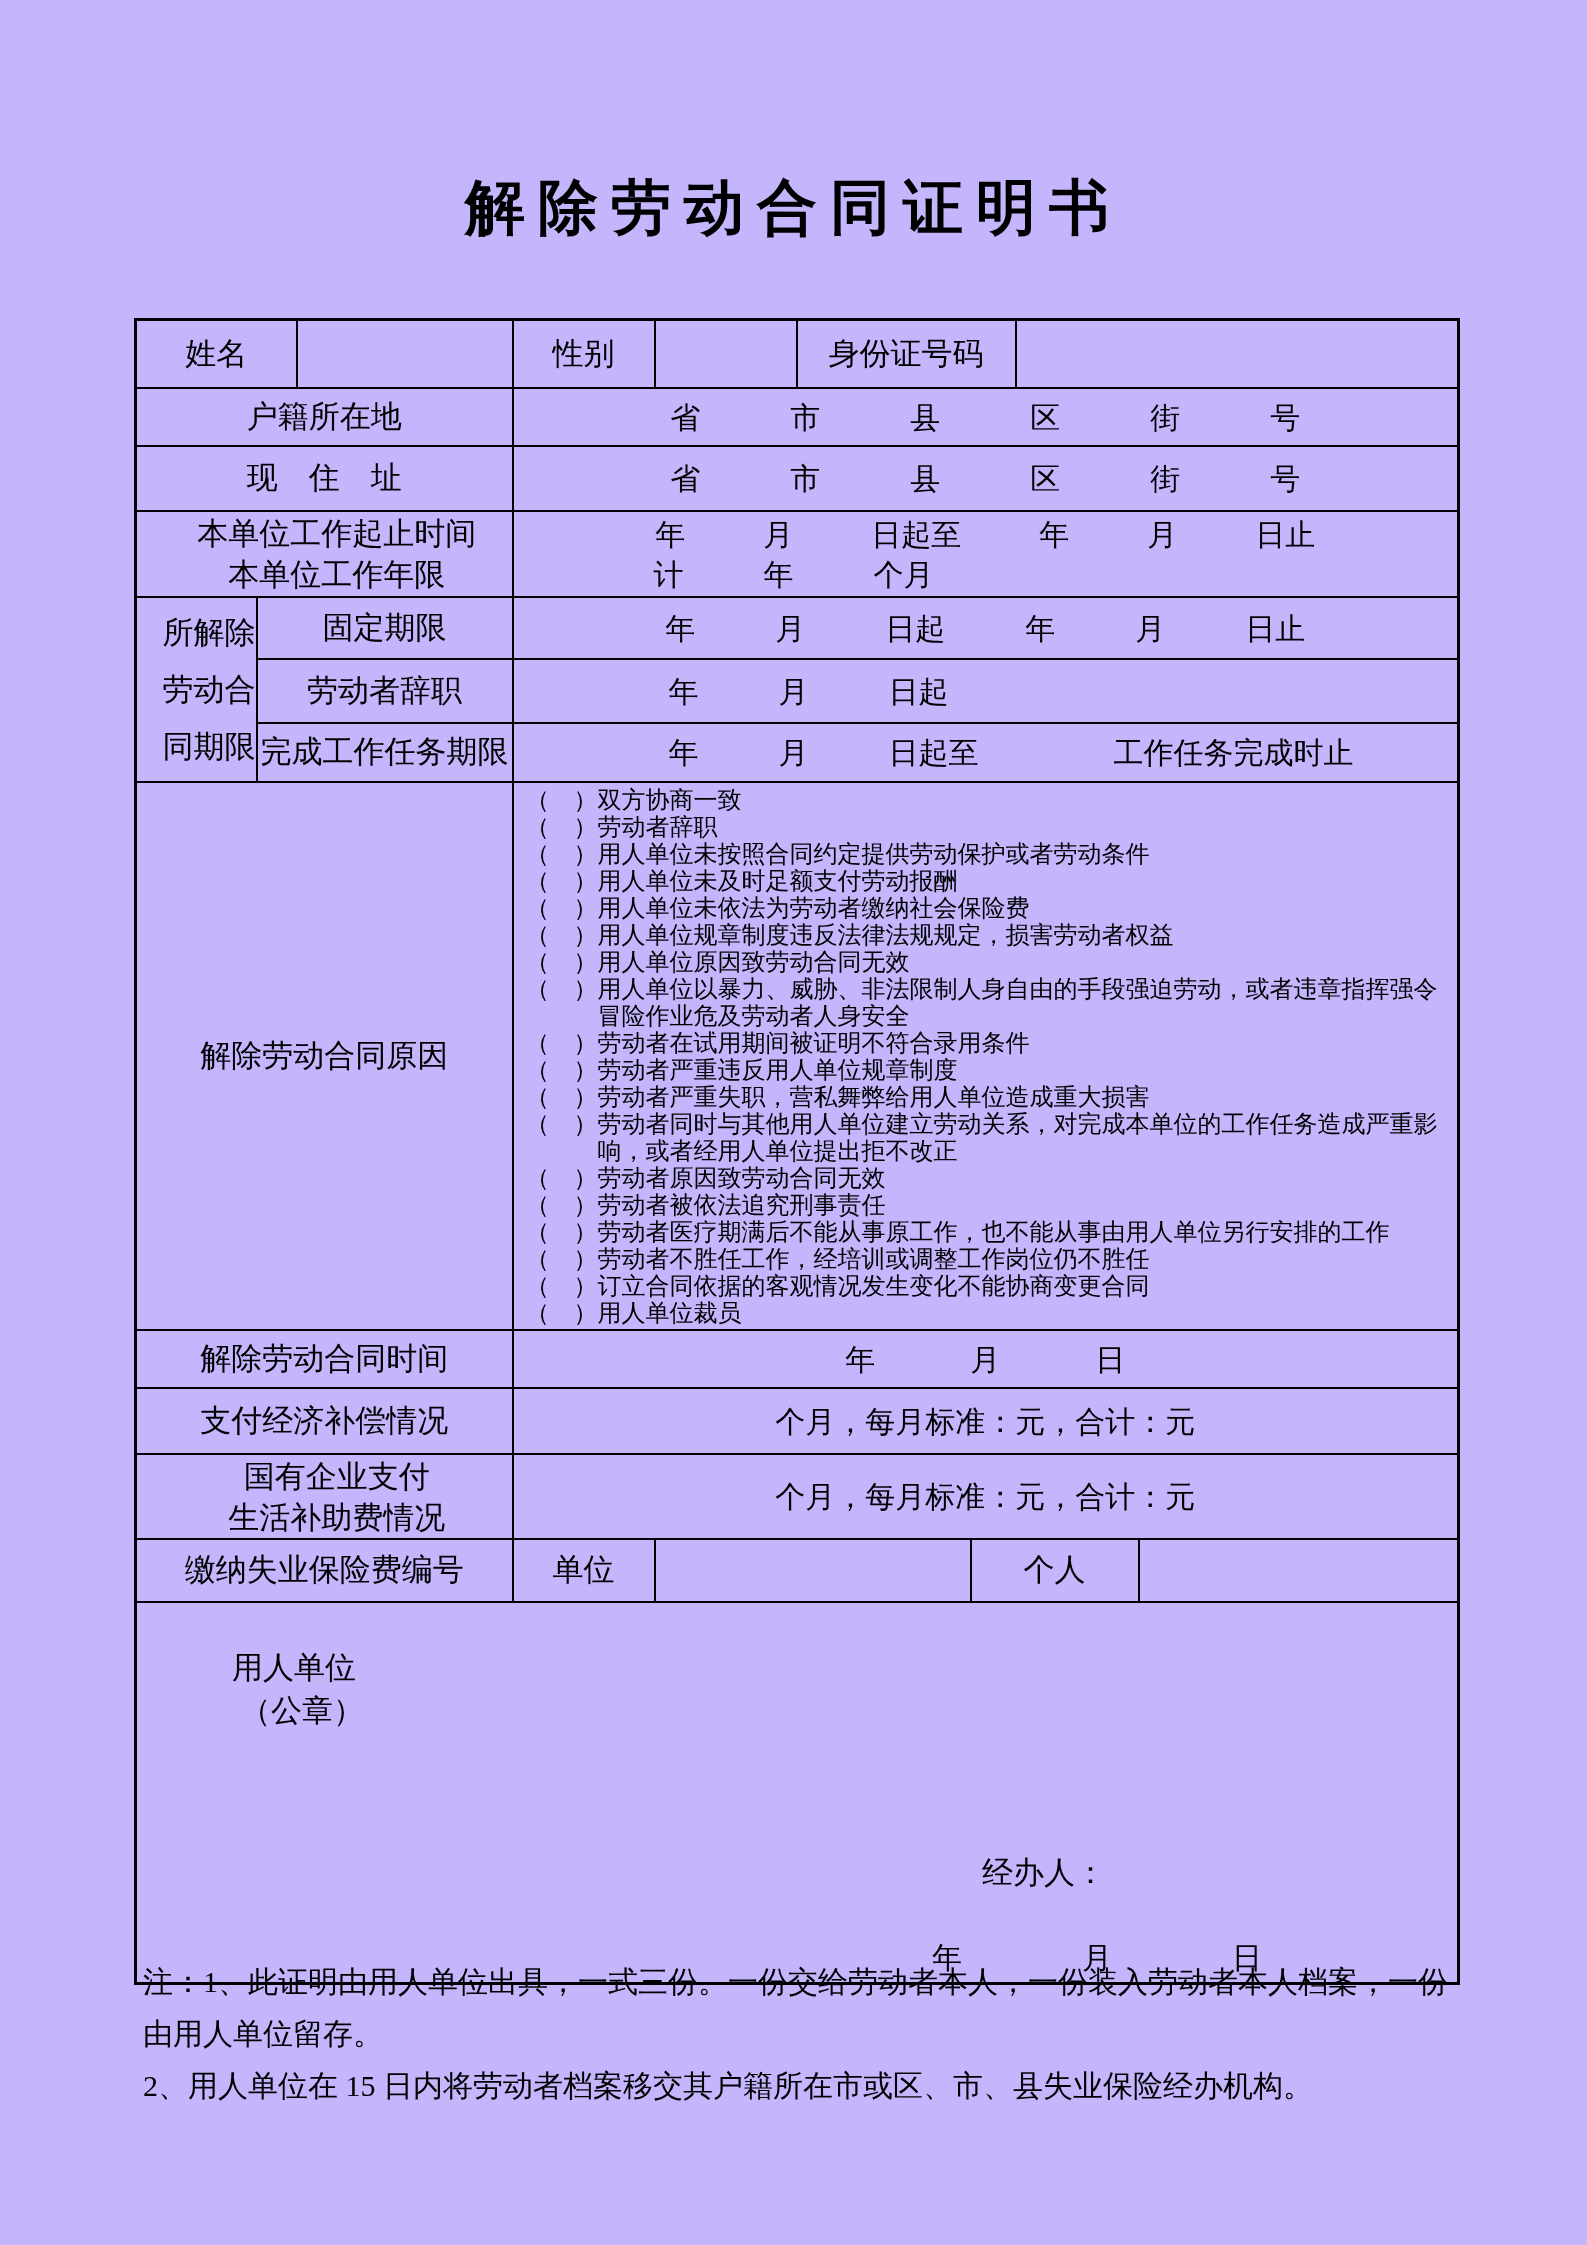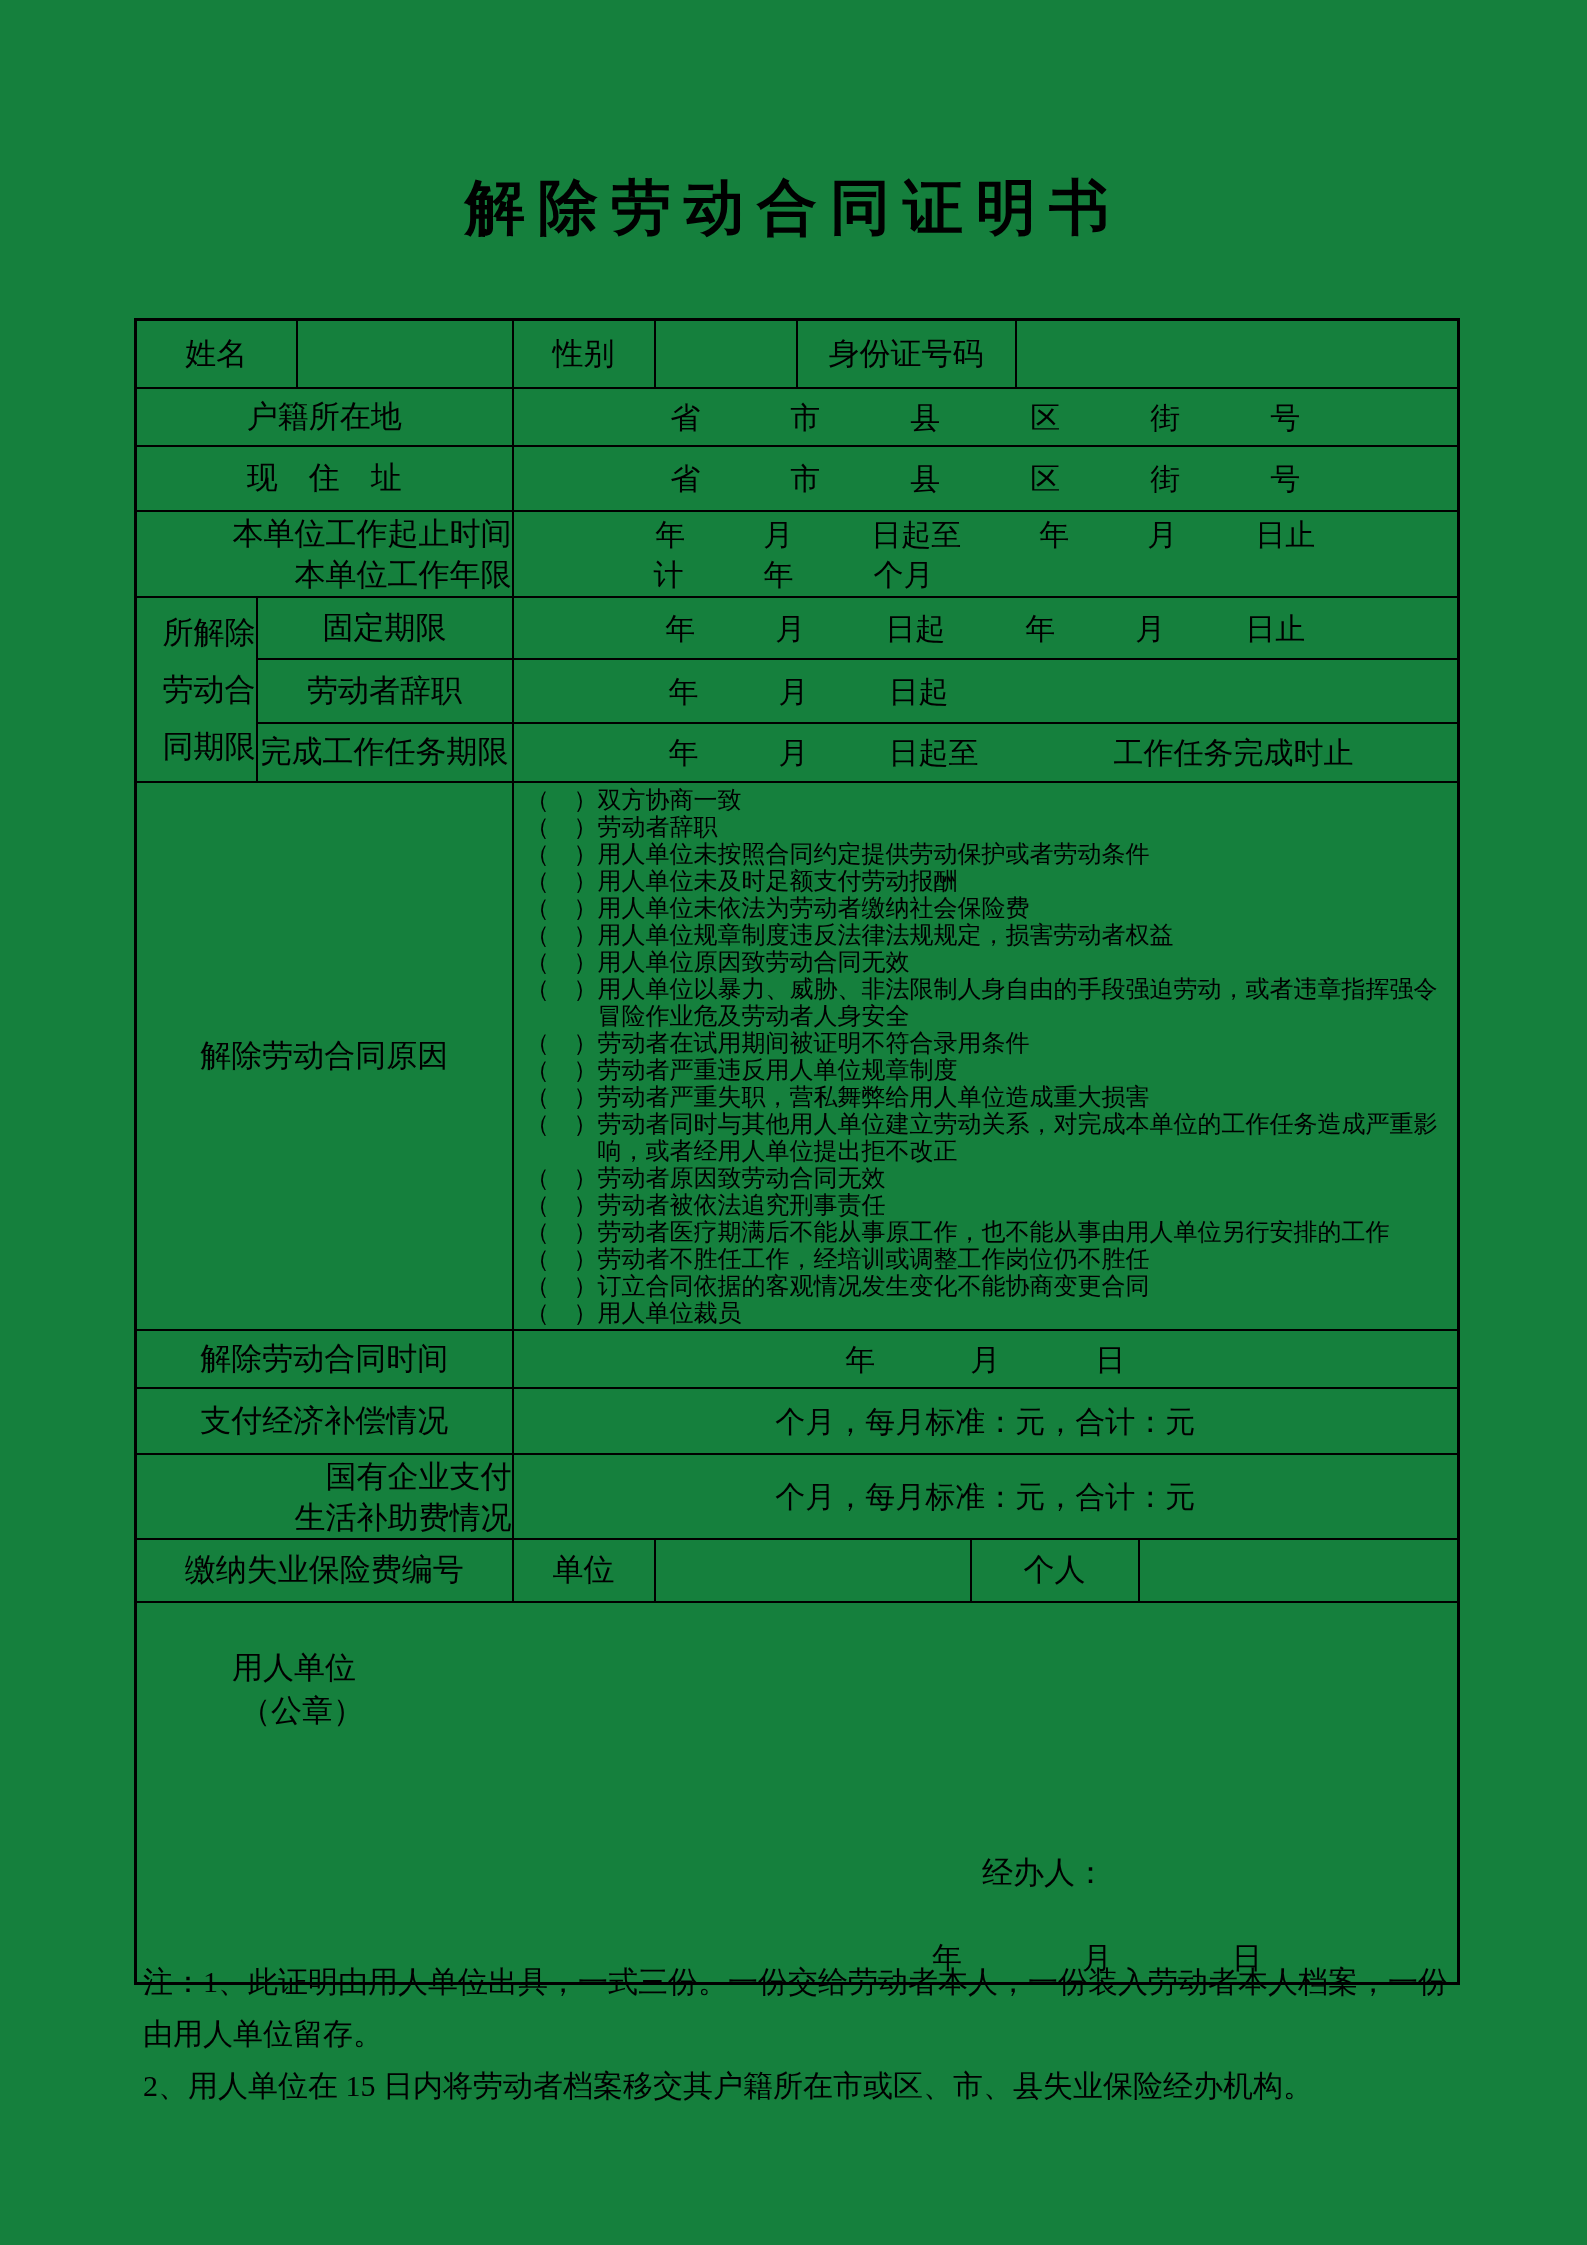--- a/index.html
+++ b/index.html
@@ -1,19 +1,19 @@
 <!DOCTYPE html>
 <html><head>
 <meta charset="utf-8">
 <style>
   html,body { margin:0; padding:0; background:#ffffff; }
   .page {
     position:relative;
     width:1587px; height:2245px;
-    background:#15803d;
+    background:#c4b5fd;
     font-family:"Liberation Serif","DejaVu Serif",serif;
     color:#000;
     overflow:hidden;
   }
   .title {
     position:absolute; top:168px; left:0; width:100%;
     margin:0; text-align:center;
     font-size:60px; font-weight:bold; letter-spacing:13px;
     white-space:nowrap;
   }
@@ -24,21 +24,21 @@
     border:3px solid #000;
   }
   table.form td {
     border:2px solid #000;
     padding:0;
     vertical-align:middle;
     font-size:31px;
     line-height:1.3;
   }
   .lbl { text-align:center; }
-  .lbl2 div { text-align:right; line-height:41px;padding-left:25px; }
+  .lbl2 div { text-align:center; line-height:41px;padding-left:25px; }
   .vert-label div { text-align:right; line-height:57px; }
   .r1  td { height:66px; }
   .r2  td { height:56px; }
   .r3  td { height:63px; }
   .r4  td { height:84px; }
   .r5  td { height:60px; }
   .r6  td { height:62px; }
   .r7  td { height:57px; }
   .r8  td { height:540px; }
   .r9  td { height:56px;margin-top:9px; }

